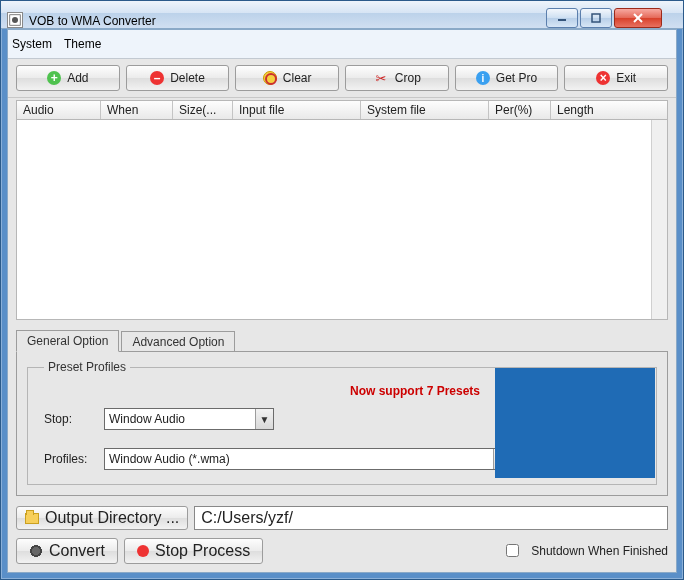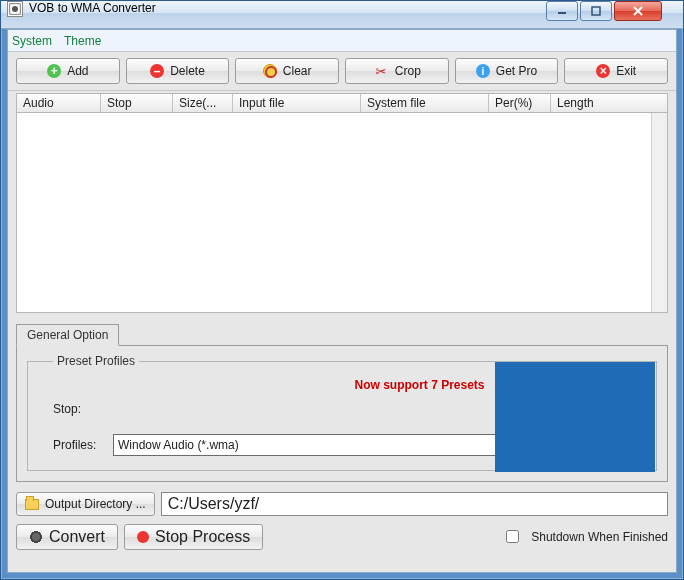--- a/index.html
+++ b/index.html
@@ -18,21 +18,21 @@
     width: 684px;
     height: 580px;
     border: 1px solid #2b5a8a;
     box-shadow: 0 0 0 1px rgba(255,255,255,0.3) inset;
   }
   .titlebar {
     height: 28px;
     background: linear-gradient(to bottom,#eef4fb 0%,#d6e4f4 45%,#bcd2ea 46%,#d0dff1 100%);
     border-bottom: 1px solid #8aa9c7;
     display: flex;
-    align-items: flex-start;
+    align-items: flex-end;
     padding: 0 19px 0 6px;
   }
   .titlebar .appicon {
     width:16px;height:16px;margin-right:6px;
     background:#fff;border:1px solid #888;
     display:flex;align-items:center;justify-content:center;
   }
   .titlebar .appicon svg{width:12px;height:12px}
   .titlebar .title { color:#000; flex:0 0 auto; }
   .titlebar .spacer{flex:1}
@@ -46,22 +46,22 @@
     width:48px;
     background:linear-gradient(to bottom,#f7a9a1,#e56a5a 48%,#d8412b 52%,#e87060);
     border-color:#9c2a1a;color:#fff;
   }
   .clientarea{
     position:absolute;left:6px;right:6px;top:28px;bottom:6px;
     background:#e7e7e7;border:1px solid #8aa9c7;
     display:flex;flex-direction:column;
   }
   .menubar{
-    height:22px;background:#eef4fb;border-bottom:1px solid #c2c9d1;
-    display:flex;align-items:center;padding:0 4px;gap:12px;color:#15803d;
+    height:36px;background:#eef4fb;border-bottom:1px solid #c2c9d1;
+    display:flex;align-items:center;padding:0 4px;gap:12px;color:#000000;
   }
   .menubar span{cursor:default;}
   .toolbar{
     padding:6px 8px;display:flex;gap:6px;border-bottom:1px solid #c8c8c8;
   }
   .tbtn{
     flex:1;height:26px;
     background:linear-gradient(to bottom,#fdfdfd,#ececec 48%,#dedede 52%,#f2f2f2);
     border:1px solid #9c9c9c;border-radius:3px;
     display:flex;align-items:center;justify-content:center;gap:6px;
@@ -94,21 +94,21 @@
     padding:3px 10px;border:1px solid #9c9c9c;border-bottom:none;
     background:#e7e7e7;font-size:12px;color:#333;margin-right:2px;
     position:relative;top:1px;
   }
   .tab.active{background:#e7e7e7;border-bottom:1px solid #e7e7e7;z-index:2}
   .tabpanel{
     margin:0 8px;border:1px solid #9c9c9c;padding:8px 10px 10px 10px;
     position:relative;background:#e7e7e7;
   }
   fieldset.preset{
-    border:1px solid #b5b5b5;padding:10px 10px 14px 25px;margin:0;
+    border:1px solid #b5b5b5;padding:10px 10px 14px 16px;margin:0;
   }
   fieldset.preset legend{font-size:12px;padding:0 4px;color:#333}
   .presetrow{display:flex;align-items:center;margin-top:10px;gap:4px}
   .presetrow label{width:56px;color:#222}
   .combo{
     height:22px;border:1px solid #6b6b6b;background:#fff;
     display:flex;align-items:center;padding:0 4px;font-size:12px;color:#222;
     position:relative;
   }
   .combo .arrow{
@@ -121,21 +121,21 @@
     position:absolute;right:12px;top:16px;width:160px;height:110px;background:#1f6bb5;
     border:1px solid #1f6bb5;
   }
   .outrow{
     display:flex;align-items:center;margin:10px 8px 0 8px;gap:6px;
   }
   .outbtn{
     height:24px;padding:0 8px;display:flex;align-items:center;gap:6px;
     border:1px solid #9c9c9c;border-radius:3px;
     background:linear-gradient(to bottom,#fdfdfd,#ececec 48%,#dedede 52%,#f2f2f2);
-    font-size:12px;color:#222;
+    font-size:16px;color:#222;
   }
   .foldericon{width:14px;height:11px;background:#f7cf5a;border:1px solid #caa020;position:relative}
   .foldericon::before{content:"";position:absolute;left:0;top:-4px;width:6px;height:4px;background:#f7cf5a;border:1px solid #caa020;border-bottom:none}
   .outpath{
     flex:1;height:24px;border:1px solid #888;background:#fff;padding:3px 6px;
     font-size:16px;color:#222;
   }
   .bottombar{
     display:flex;align-items:center;margin:8px 8px 8px 8px;gap:6px;
   }
@@ -212,42 +212,47 @@
           <span>Get Pro</span>
         </div>
       <div class="tbtn">
           <span class="ticon exit">×</span>
           <span>Exit</span>
         </div>
     </div>
 
     <div class="columns">
       <div class="col" style="width:84px">Audio</div>
-      <div class="col" style="width:72px">Stop</div>
+      <div class="col" style="width:72px">When</div>
       <div class="col" style="width:60px">Size(...</div>
       <div class="col" style="width:128px">Input file</div>
       <div class="col" style="width:128px">System file</div>
       <div class="col" style="width:62px">Per(%)</div>
       <div class="col" style="flex:1;border-right:none">Length</div>
     </div>
     <div class="tablebody" style="position:relative">
       <div class="scroll-track"></div>
     </div>
 
     <div class="lowerstrip"></div>
 
     <div class="tabs">
       <div class="tab active">General Option</div>
+      <div class="tab">Advanced Option</div>
     </div>
     <div class="tabpanel">
       <fieldset class="preset">
         <legend>Preset Profiles</legend>
         <div class="nowline">Now support 7 Presets</div>
         <div class="presetrow">
           <label>Stop:</label>
+          <div class="combo" style="width:170px">
+            <span>Window Audio</span>
+            <span class="arrow">▼</span>
+          </div>
         </div>
         <div class="presetrow" style="margin-top:18px">
           <label>Profiles:</label>
           <div class="combo" style="width:408px">
             <span>Window Audio (*.wma)</span>
             <span class="arrow">▼</span>
           </div>
         </div>
       </fieldset>
       <div class="previewbox"></div>

